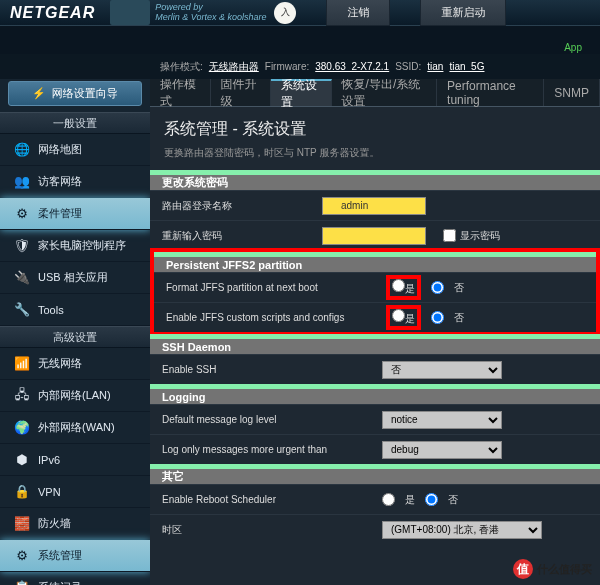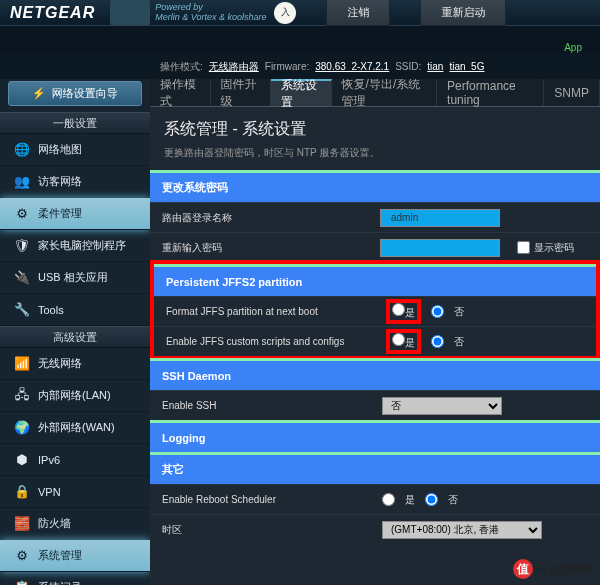--- a/index.html
+++ b/index.html
@@ -19,25 +19,25 @@
 .section-hdr { height: 24px; background: linear-gradient(#2a3845, #1a2835); border-top: 1px solid #3a4855; border-bottom: 1px solid #0a1520; display: flex; align-items: center; justify-content: center; color: #d0d8e0; font-size: 11px; }
 .nav-item { height: 32px; display: flex; align-items: center; padding-left: 14px; gap: 8px; color: #e0e8f0; font-size: 11px; cursor: pointer; border-bottom: 1px solid #0e1a26; }
 .nav-item.active { background: linear-gradient(#98c8d8, #78b8d0); box-shadow: 0 0 8px #5ab0d0; color: #0a1a28; }
 .nav-icon { width: 16px; height: 16px; display: flex; align-items: center; justify-content: center; font-size: 13px; }
 .content { flex: 1; background: #1e2832; overflow: hidden; }
 .tabs { height: 28px; display: flex; background: #162028; border-bottom: 1px solid #455563; }
 .tab { padding: 0 10px; display: flex; align-items: center; font-size: 12px; color: #aaa; border-right: 1px solid #2a3540; cursor: pointer; }
 .tab.active { background: #2e3842; color: #fff; border-top: 2px solid #5ab0d0; }
 .page-title { padding: 12px 14px 6px; color: #eee; font-size: 16px; }
 .page-desc { padding: 0 14px 10px; color: #999; font-size: 10px; }
-.section-bar { background: #3b82f6; height: 32px; display: flex; align-items: center; padding-left: 12px; color: #fff; font-size: 11px; font-weight: bold; border-top: 3px solid #86efac; }
+.section-bar { background: #737373; height: 20px; display: flex; align-items: center; padding-left: 12px; color: #fff; font-size: 11px; font-weight: bold; border-top: 5px solid #86efac; }
 .form-row { height: 30px; display: flex; align-items: center; padding-left: 12px; border-top: 1px solid #2a3540; }
-.form-label { width: 218px; color: #ddd; font-size: 10px; }
+.form-label { width: 160px; color: #ddd; font-size: 10px; }
 .form-label-en { width: 220px; color: #ddd; font-size: 10px; }
-.text-input { background: #0ea5e9; border: 1px solid #888; color: #333; padding: 2px 10px; width: 120px; font-size: 10px; height: 18px; }
+.text-input { background: #fde047; border: 1px solid #888; color: #333; padding: 2px 18px; width: 104px; font-size: 10px; height: 18px; }
 select.sel { background: #c8c8c8; border: 1px solid #888; padding: 1px 4px; width: 120px; font-size: 10px; height: 18px; }
 .radio-grp { display: flex; gap: 10px; color: #ddd; font-size: 10px; align-items: center; }
 .chk-lbl { color: #ddd; font-size: 10px; display: flex; align-items: center; gap: 4px; }
 .highlight-box { border: 4px solid #f00; margin: -2px 0; }
 .radio-box { border: 4px solid #f00; padding: 0 2px; }
 .watermark { position: absolute; bottom: 6px; right: 8px; display: flex; align-items: center; gap: 4px; color: #222; font-size: 11px; font-weight: bold; }
 .wm-bubble { width: 20px; height: 20px; background: #e03030; border-radius: 50%; color: #fff; display: flex; align-items: center; justify-content: center; font-size: 12px; }
 input[type=radio], input[type=checkbox] { margin: 0; }
 </style>
 </head>
@@ -134,21 +134,21 @@
           <span>系统记录</span>
         </div>
       </div>
   </div>
 
   <div class="content">
     <div class="tabs" id="tabs">
         <div class="tab">操作模式</div>
         <div class="tab">固件升级</div>
         <div class="tab active">系统设置</div>
-        <div class="tab">恢复/导出/系统管理</div>
+        <div class="tab">恢复/导出/系统设置</div>
         <div class="tab">Performance tuning</div>
         <div class="tab">SNMP</div>
       </div>
     <div class="page-title">系统管理 - 系统设置</div>
     <div class="page-desc">更换路由器登陆密码，时区与 NTP 服务器设置。</div>
 
     <div class="section-bar">更改系统密码</div>
     <div class="form-row">
       <div class="form-label">路由器登录名称</div>
       <input class="text-input" value="admin" style="">
@@ -182,20 +182,28 @@
       </div>
     </div>
 
     <div class="section-bar">SSH Daemon</div>
     <div class="form-row">
       <div class="form-label-en">Enable SSH</div>
       <select class="sel"><option>否</option></select>
     </div>
 
     <div class="section-bar">Logging</div>
+    <div class="form-row">
+      <div class="form-label-en">Default message log level</div>
+      <select class="sel"><option>notice</option></select>
+    </div>
+    <div class="form-row">
+      <div class="form-label-en">Log only messages more urgent than</div>
+      <select class="sel"><option>debug</option></select>
+    </div>
 
     <div class="section-bar">其它</div>
     <div class="form-row">
       <div class="form-label-en">Enable Reboot Scheduler</div>
       <div class="radio-grp">
         <input type="radio" style="">
           <span>是</span>
         <input type="radio" checked="" style="">
           <span>否</span>
       </div>

